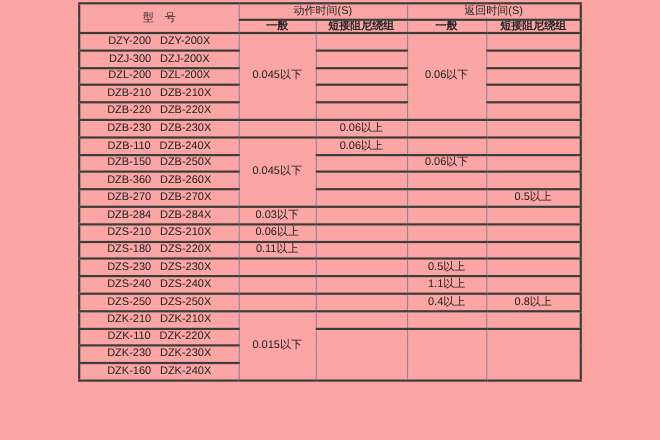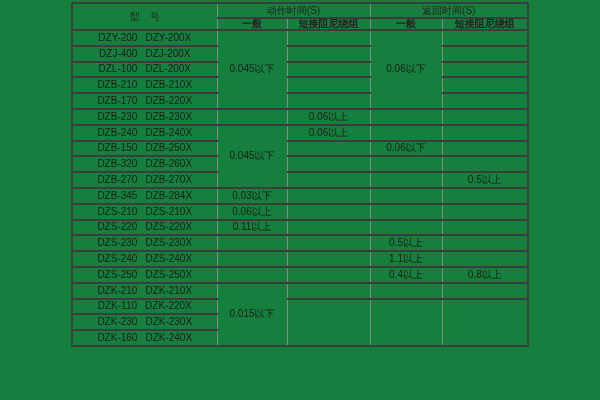--- a/index.html
+++ b/index.html
@@ -1,16 +1,16 @@
 <!DOCTYPE html>
 <html><head>
 <meta charset="utf-8">
 <style>
   html,body{margin:0;padding:0;background:#fff;}
-  .page{position:relative;width:600px;height:400px;background:#15803d;overflow:hidden;
+  .page{position:relative;width:600px;height:400px;background:#fca5a5;overflow:hidden;
         font-family:"Liberation Sans","DejaVu Sans",sans-serif;}
   table.spec{position:absolute;left:71px;top:2px;border-collapse:collapse;table-layout:fixed;
              border:2px solid #3c3c3c;}
   td{border-left:1px solid #8a8a8a;border-right:1px solid #8a8a8a;
      border-top:2px solid #3c3c3c;border-bottom:2px solid #3c3c3c;
      font-size:10px;color:#1b1b1b;text-align:center;vertical-align:middle;
      padding:0;overflow:hidden;white-space:nowrap;line-height:1;}
   tr.h1{height:15px;} tr.h2{height:12px;font-weight:bold;} tr.d{height:15.8px;}
   td.hdr{font-size:10px;color:#222;}
   .pair{display:flex;justify-content:center;align-items:flex-start;gap:8px;}
@@ -53,32 +53,32 @@
         </td>
         <td rowspan="5">0.045以下</td>
         <td></td>
         <td rowspan="5">0.06以下</td>
         <td></td>
       </tr>
 
       <tr class="d">
         <td class="model">
           <div class="pair">
-              <span>DZJ-400</span>
+              <span>DZJ-300</span>
               <span>DZJ-200X</span>
             </div>
         </td>
         <td></td>
         <td></td>
       </tr>
 
       <tr class="d">
         <td class="model">
           <div class="pair">
-              <span>DZL-100</span>
+              <span>DZL-200</span>
               <span>DZL-200X</span>
             </div>
         </td>
         <td></td>
         <td></td>
       </tr>
 
       <tr class="d">
         <td class="model">
           <div class="pair">
@@ -86,21 +86,21 @@
               <span>DZB-210X</span>
             </div>
         </td>
         <td></td>
         <td></td>
       </tr>
 
       <tr class="d">
         <td class="model">
           <div class="pair">
-              <span>DZB-170</span>
+              <span>DZB-220</span>
               <span>DZB-220X</span>
             </div>
         </td>
         <td></td>
         <td></td>
       </tr>
 
       <tr class="d">
         <td class="model">
           <div class="pair">
@@ -110,21 +110,21 @@
         </td>
         <td></td>
         <td>0.06以上</td>
         <td></td>
         <td></td>
       </tr>
 
       <tr class="d">
         <td class="model">
           <div class="pair">
-              <span>DZB-240</span>
+              <span>DZB-110</span>
               <span>DZB-240X</span>
             </div>
         </td>
         <td rowspan="4">0.045以下</td>
         <td>0.06以上</td>
         <td></td>
         <td></td>
       </tr>
 
       <tr class="d">
@@ -135,21 +135,21 @@
             </div>
         </td>
         <td></td>
         <td>0.06以下</td>
         <td></td>
       </tr>
 
       <tr class="d">
         <td class="model">
           <div class="pair">
-              <span>DZB-320</span>
+              <span>DZB-360</span>
               <span>DZB-260X</span>
             </div>
         </td>
         <td></td>
         <td></td>
         <td></td>
       </tr>
 
       <tr class="d">
         <td class="model">
@@ -159,21 +159,21 @@
             </div>
         </td>
         <td></td>
         <td></td>
         <td>0.5以上</td>
       </tr>
 
       <tr class="d">
         <td class="model">
           <div class="pair">
-              <span>DZB-345</span>
+              <span>DZB-284</span>
               <span>DZB-284X</span>
             </div>
         </td>
         <td>0.03以下</td>
         <td></td>
         <td></td>
         <td></td>
       </tr>
 
       <tr class="d">
@@ -185,21 +185,21 @@
         </td>
         <td>0.06以上</td>
         <td></td>
         <td></td>
         <td></td>
       </tr>
 
       <tr class="d">
         <td class="model">
           <div class="pair">
-              <span>DZS-220</span>
+              <span>DZS-180</span>
               <span>DZS-220X</span>
             </div>
         </td>
         <td>0.11以上</td>
         <td></td>
         <td></td>
         <td></td>
       </tr>
 
       <tr class="d">

